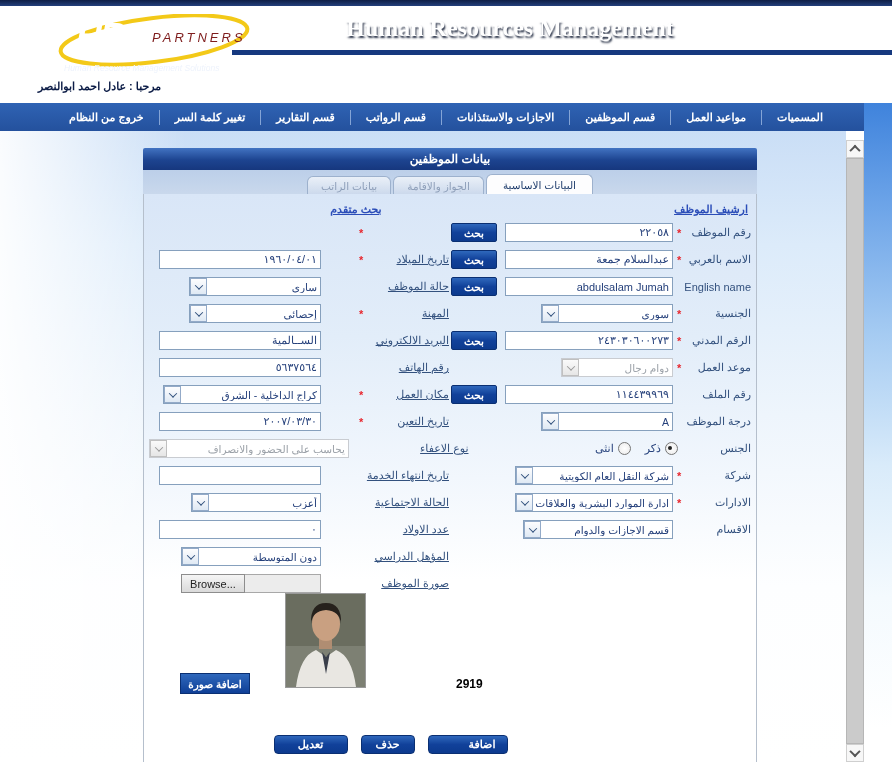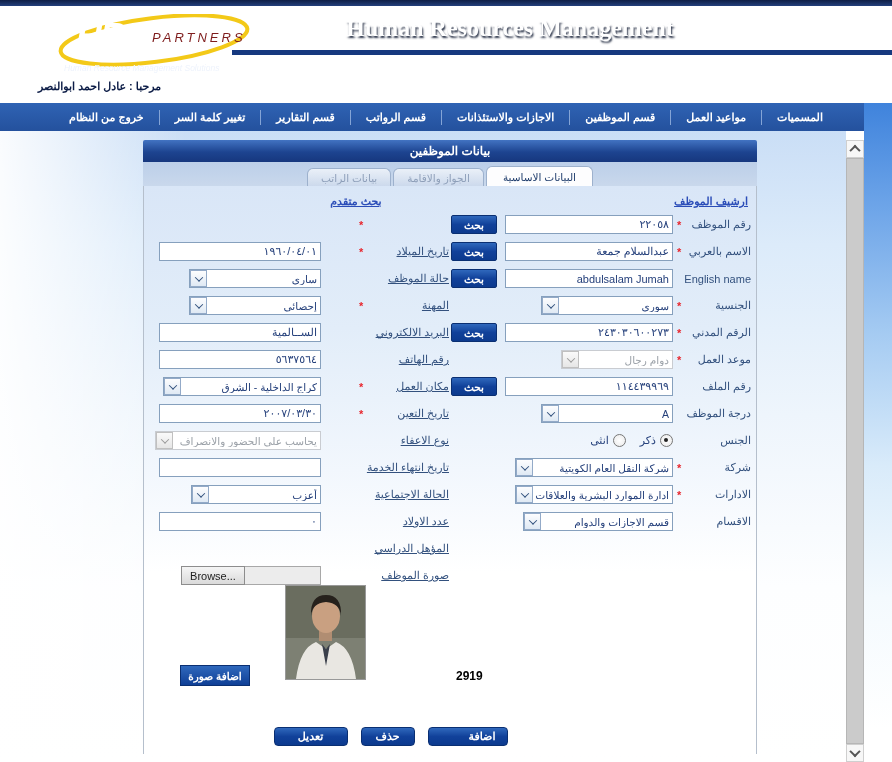--- a/index.html
+++ b/index.html
@@ -43,21 +43,21 @@
   .sb-btn{position:absolute;left:0;width:18px;height:18px;box-sizing:border-box;background:#f7f7f7;
           border:1px solid #cfcfcf;display:flex;align-items:center;justify-content:center;cursor:pointer;}
   .sb-up{top:0;} .sb-down{bottom:0;}
   .sb-thumb{position:absolute;top:18px;left:0;width:18px;height:586px;box-sizing:border-box;
           background:#cbcbcb;border:1px solid #b6b6b6;}
   .chev{width:6px;height:6px;border-top:2px solid #555;border-right:2px solid #555;}
   .chev.up{transform:rotate(-45deg) translate(-1px,1px);}
   .chev.down{transform:rotate(135deg) translate(-1px,1px);}
 
   
-  .panel{position:absolute;top:140px;left:143px;width:614px;}
+  .panel{position:absolute;top:148px;left:143px;width:614px;}
   .panel-title{height:22px;line-height:22px;text-align:center;color:#fff;font-size:12px;font-weight:bold;
           background:linear-gradient(180deg,#4273c2 0%,#1d4490 55%,#16377e 100%);border-radius:2px 2px 0 0;}
   .tabstrip{height:24px;background:linear-gradient(180deg,#bccfe9,#c9d8ec);
           display:flex;direction:rtl;justify-content:center;align-items:flex-end;}
   .tab{font-size:10.5px;border:1px solid #9db1cd;border-bottom:none;border-radius:6px 6px 0 0;
           margin:0 1px;white-space:nowrap;cursor:pointer;}
   .tab.active{background:#fdfdfe;color:#23406f;padding:4px 16px 3px;position:relative;z-index:2;}
   .tab.inactive{background:linear-gradient(180deg,#eaf0f8,#ccd9ec);color:#8e9fb9;padding:3px 13px 2px;}
 
   .form-body{position:relative;height:568px;box-sizing:border-box;padding:3px 5px 0;
@@ -90,21 +90,21 @@
        align-items:center;box-sizing:border-box;font-size:10.5px;color:#25407b;cursor:pointer;}
   .select .stxt{flex:1;text-align:right;padding:0 3px;white-space:nowrap;overflow:hidden;}
   .select .sbtn{width:17px;height:17px;box-sizing:border-box;background:linear-gradient(180deg,#fdfdfe,#dfe9f4);
        border:1px solid #93aac8;display:flex;align-items:center;justify-content:center;}
   .chev-d{width:5px;height:5px;border-right:1.5px solid #30507c;border-bottom:1.5px solid #30507c;
        transform:rotate(45deg) translate(-1px,-1px);}
   .select.dis{border-color:#c9ccd1;color:#9ba1a8;cursor:default;}
   .select.dis .sbtn{background:linear-gradient(180deg,#fafafa,#e6e6e6);border-color:#c0c0c0;}
   .select.dis .chev-d{border-color:#9a9a9a;}
   .sw-112{width:112px;} .sw-130{width:130px;} .sw-132{width:132px;} .sw-140{width:140px;}
-  .sw-150{width:150px;gap:32px;} .sw-158{width:158px;} .sw-166{width:166px;}
+  .sw-150{width:150px;gap:32px;} .sw-158{width:158px;} .sw-166{width:200px;}
 
   .btn-search{width:44px;height:17px;font-size:10.5px;font-weight:bold;color:#fff;cursor:pointer;
        background:linear-gradient(180deg,#2f68bc 0%,#11419a 50%,#0c3a8e 100%);
        border:1px solid #0a2f72;border-radius:2px;display:flex;align-items:center;justify-content:center;}
 
   .radio-group{display:flex;direction:rtl;align-items:center;gap:4px;font-size:11px;color:#25407b;}
   .radio-group .sp{width:6px;}
   .rad{width:11px;height:11px;border:1px solid #777;border-radius:50%;
        background:radial-gradient(#fff,#e9e9e9);position:relative;cursor:pointer;}
   .rad.on::after{content:"";position:absolute;left:2.5px;top:2.5px;width:4px;height:4px;
@@ -464,20 +464,28 @@
           </div>
       </div>
 
       <div class="frow">
         <div class="lbl lbl-r"></div>
         <div class="fld-r"></div>
         <div class="srch-c"></div>
         <div class="lbl lbl-l">
             <span>المؤهل الدراسي</span>
           </div>
+        <div class="fld-l">
+          <div class="select sw-140">
+            <span class="stxt">دون المتوسطة</span>
+            <span class="sbtn">
+                <span class="chev-d"></span>
+              </span>
+          </div>
+        </div>
       </div>
 
       <div class="frow">
         <div class="lbl lbl-r"></div>
         <div class="fld-r"></div>
         <div class="srch-c"></div>
         <div class="lbl lbl-l">
             <span>صورة الموظف</span>
           </div>
         <div class="fld-l">

